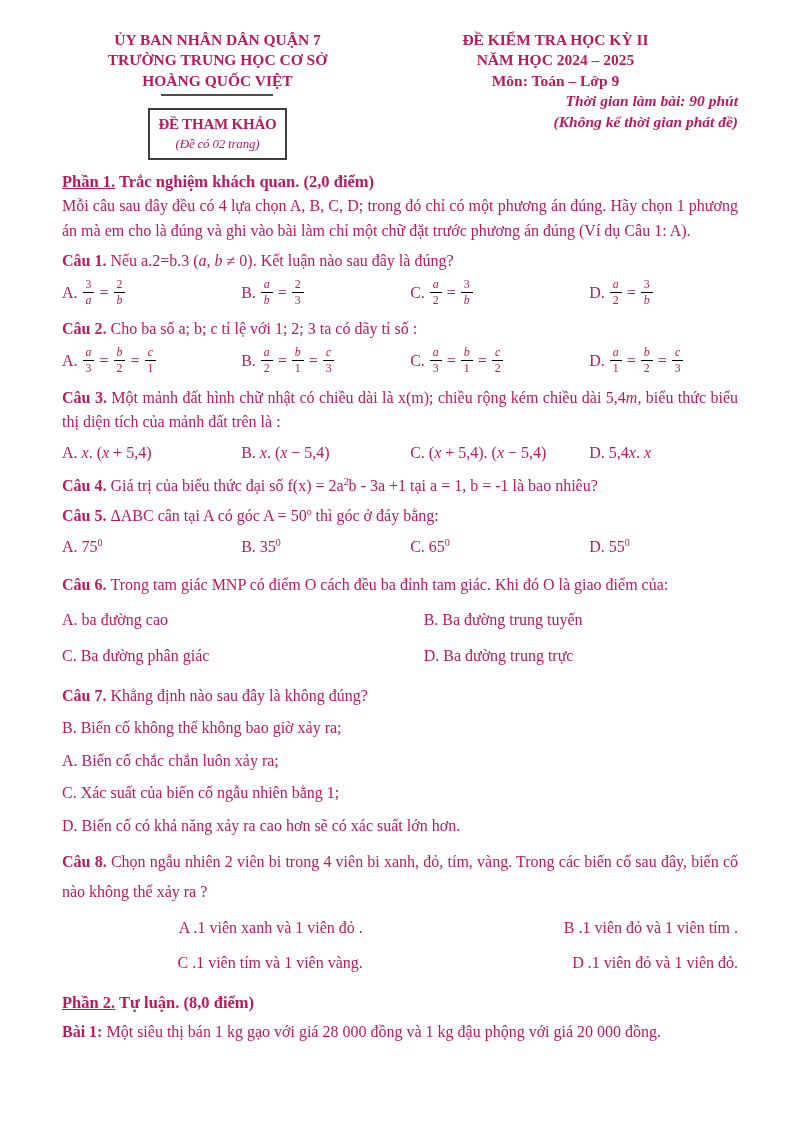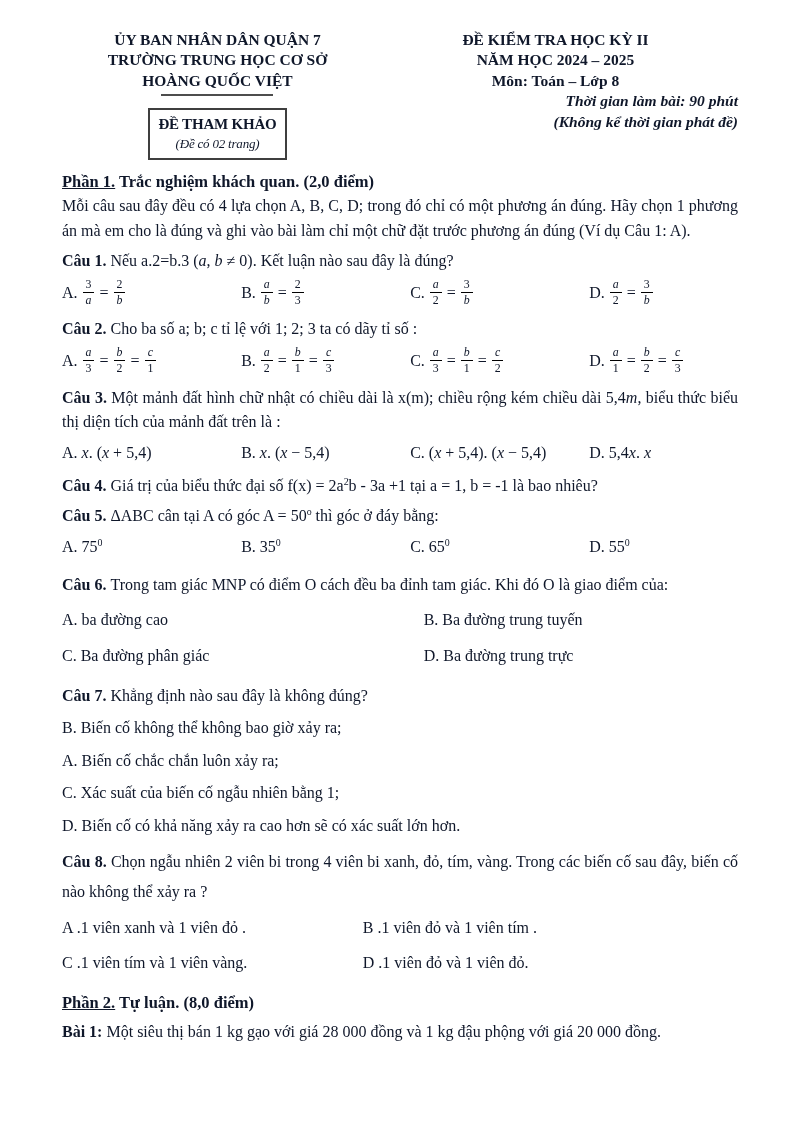--- a/index.html
+++ b/index.html
@@ -1,20 +1,20 @@
 <!DOCTYPE html>
 <html lang="vi"><head>
 <meta charset="utf-8">
 <style>
   html,body{margin:0;padding:0;background:#ffffff;}
   .page{
     width:794px;height:1122px;box-sizing:border-box;
     padding:30px 56px 16px 62px;
     font-family:"Liberation Serif", serif;
-    font-size:16px;color:#0f172a;background:#fff;overflow:hidden;
+    font-size:16px;color:#be185d;background:#fff;overflow:hidden;
   }
   
   .header{display:flex;align-items:flex-start;}
   .header-col{line-height:1.32;font-weight:bold;text-align:center;font-size:15.5px;}
   .header-left{width:46%;}
   .header-right{width:54%;}
   .hr-it{font-style:italic;text-align:right;}
   .rule{width:112px;height:2px;background:#4d4d4d;margin:3px auto 12px;}
   .ref-box{display:inline-block;border:2px solid #3f3f3f;padding:5px 8px 6px;text-align:center;}
   .ref-box .t1{font-weight:bold;font-size:15px;letter-spacing:-0.2px;}
@@ -22,21 +22,21 @@
   
   .heading{margin:12px 0 2px;font-weight:bold;font-size:16.5px;}
   .u{text-decoration:underline;font-family:Liberation Serif, serif;}
   .intro{margin:2px 0 4px;text-align:justify;line-height:1.55;}
   .question{margin:2px 0;}
   .qtext{margin:5px 0 2px;line-height:1.55;text-align:justify;}
   .options{margin:1px 0 4px;}
   .row4{display:grid;grid-template-columns:26.5% 25% 26.5% auto;}
   .row4 .option{white-space:nowrap;padding:3px 0;}
   .grid2a{display:grid;grid-template-columns:53.5% auto;}
-  .grid2b{display:grid;grid-template-columns:44.5% auto;}
+  .grid2b{display:grid;grid-template-columns:44.5% auto;text-align:right;}
   .list .option{display:block;}
   .option{line-height:1.6;}
   .loose .qtext{line-height:1.85;margin:7px 0 3px;}
   .loose .option{line-height:1.85;margin:3px 0;}
   .exercise{line-height:1.9;margin:4px 0;text-align:justify;}
   
   .math i{font-style:italic;}
   .frac{display:inline-flex;flex-direction:column;align-items:center;vertical-align:middle;
         font-size:0.74em;line-height:1.25;margin:0 1px;transform:translateY(-2px);}
   .frac .num{border-bottom:1px solid #000;padding:0 3px;}
@@ -55,21 +55,21 @@
       <div>HOÀNG QUỐC VIỆT</div>
       <div class="rule"></div>
       <div class="ref-box">
         <div class="t1">ĐỀ THAM KHẢO</div>
         <div class="t2">(Đề có 02 trang)</div>
       </div>
     </div>
     <div class="header-col header-right">
       <div>ĐỀ KIỂM TRA HỌC KỲ II</div>
       <div>NĂM HỌC 2024 – 2025</div>
-      <div>Môn: Toán – Lớp 8</div>
+      <div>Môn: Toán – Lớp 9</div>
       <div class="hr-it">Thời gian làm bài: 90 phút</div>
       <div class="hr-it">(Không kể thời gian phát đề)</div>
     </div>
   </div>
 
   <p class="heading"><span class="u">Phần 1.</span><span> Trắc nghiệm khách quan. (2,0 điểm)</span></p>
 
   <p class="intro">Mỗi câu sau đây đều có 4 lựa chọn A, B, C, D; trong đó chỉ có một phương án đúng. Hãy chọn 1 phương án mà em cho là đúng và ghi vào bài làm chỉ một chữ đặt trước phương án đúng (Ví dụ Câu 1: A).</p>
 
   <div id="questions">

